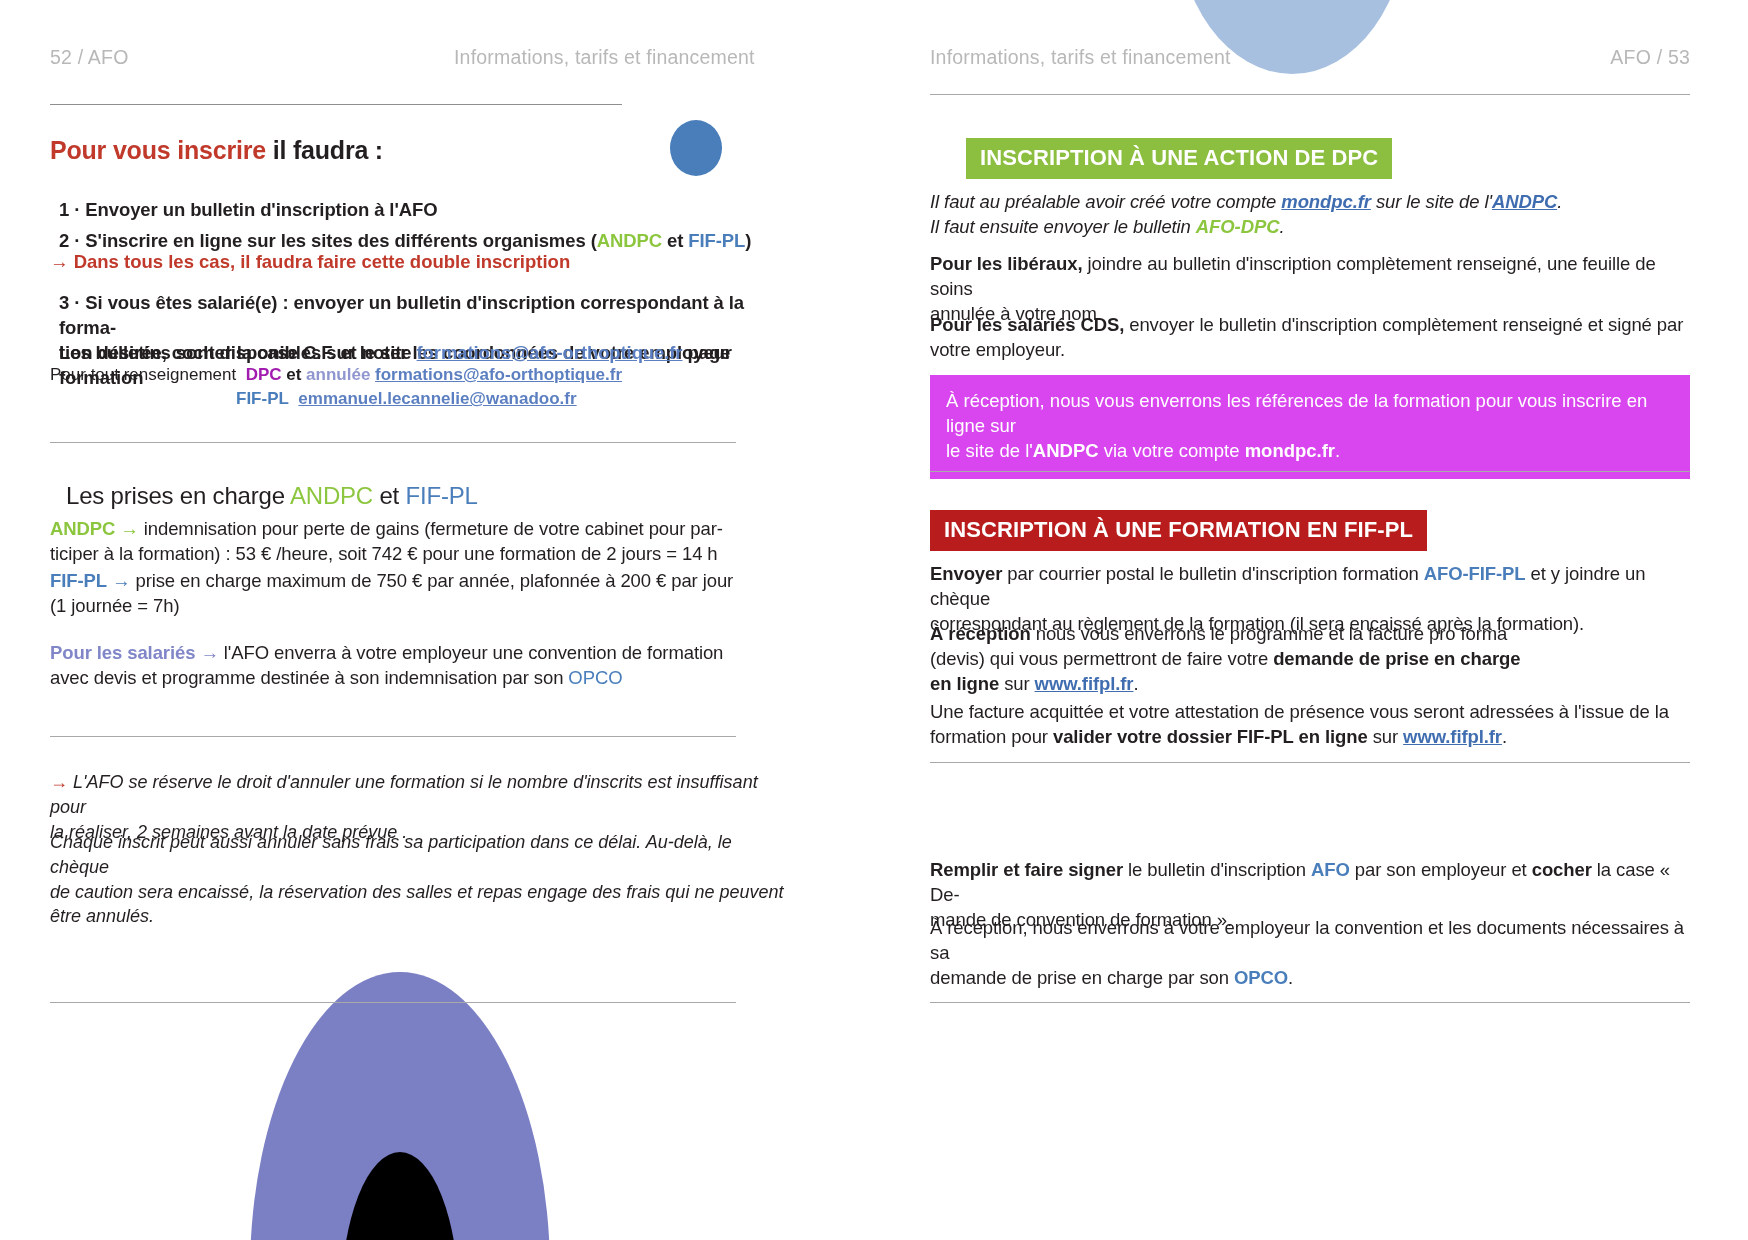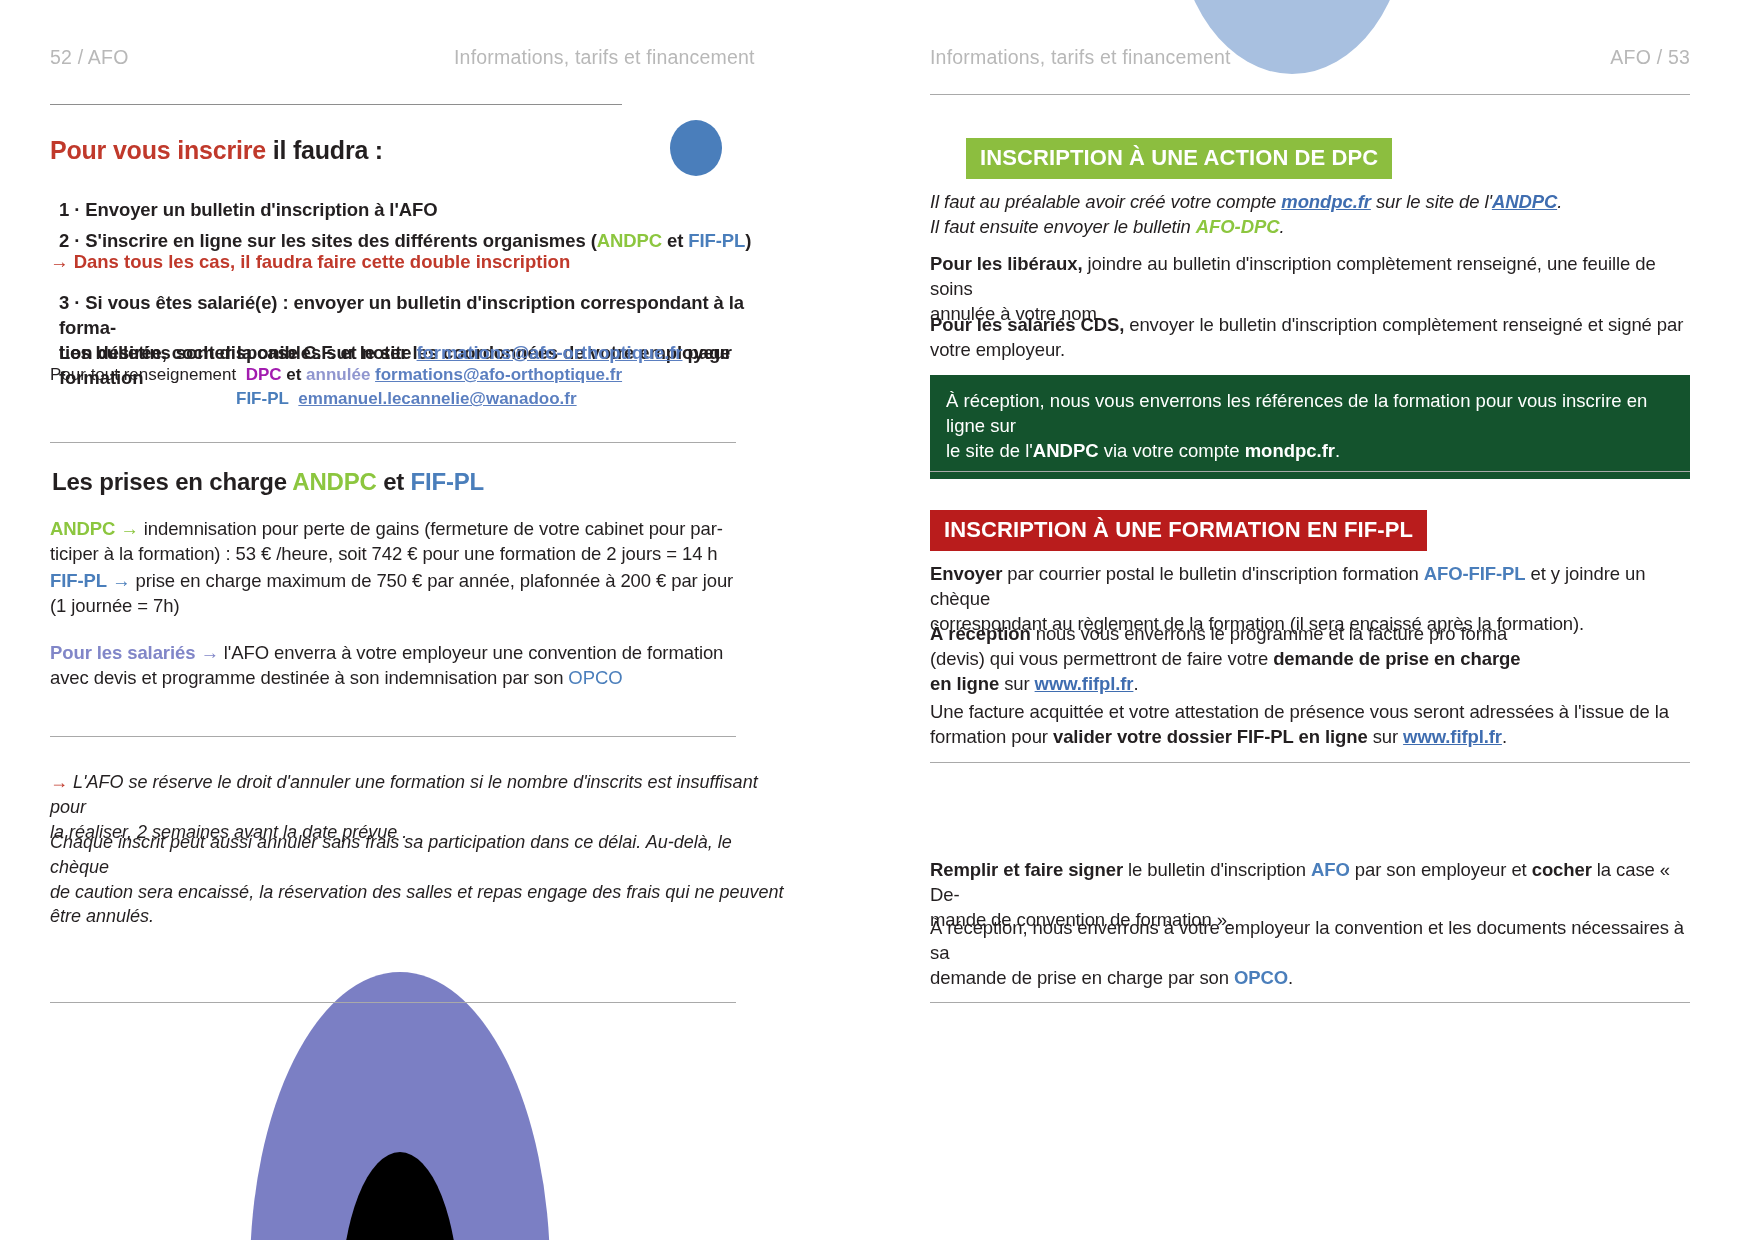--- a/index.html
+++ b/index.html
@@ -131,22 +131,22 @@
     font-weight: 700;
   }
   .maillink-reg {
     color: #5b7fc0;
     text-decoration: underline;
     font-weight: 700;
   }
 
   h2.sect {
     font-size: 24px;
-    font-weight: 700;
-    margin: 2px;
+    font-weight: 400;
+    margin: 16px;
     color: #231f20;
     letter-spacing: -.2px;
   }
   .body-p {
     font-size: 18.5px;
     font-weight: 400;
     color: #231f20;
     line-height: 1.35;
     margin: 0;
     letter-spacing: -.1px;
@@ -168,21 +168,21 @@
     font-weight: 700;
     padding: 7px 14px 8px 14px;
     letter-spacing: .1px;
     white-space: nowrap;
   }
   .banner-green { background: #8cbe3f; }
   .banner-blue  { background: #b91c1c; }
   .banner-purple{ background: #8186c8; }
 
   .callout {
-    background: #14532d;
+    background: #d946ef;
     color: #ffffff;
     font-size: 18.5px;
     line-height: 1.35;
     padding: 14px 16px 15px 16px;
   }
   .callout b { font-weight: 700; }
 
   .r-p {
     font-size: 18.5px;
     color: #231f20;

